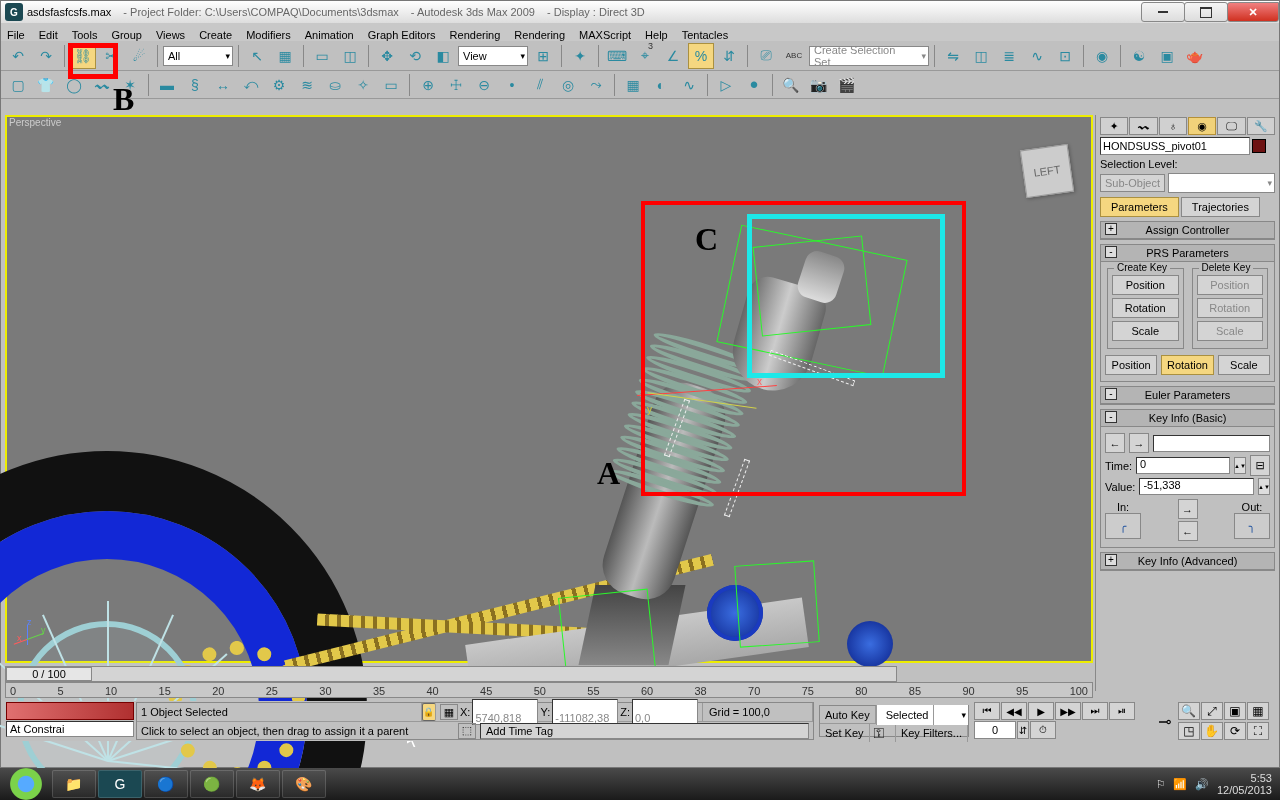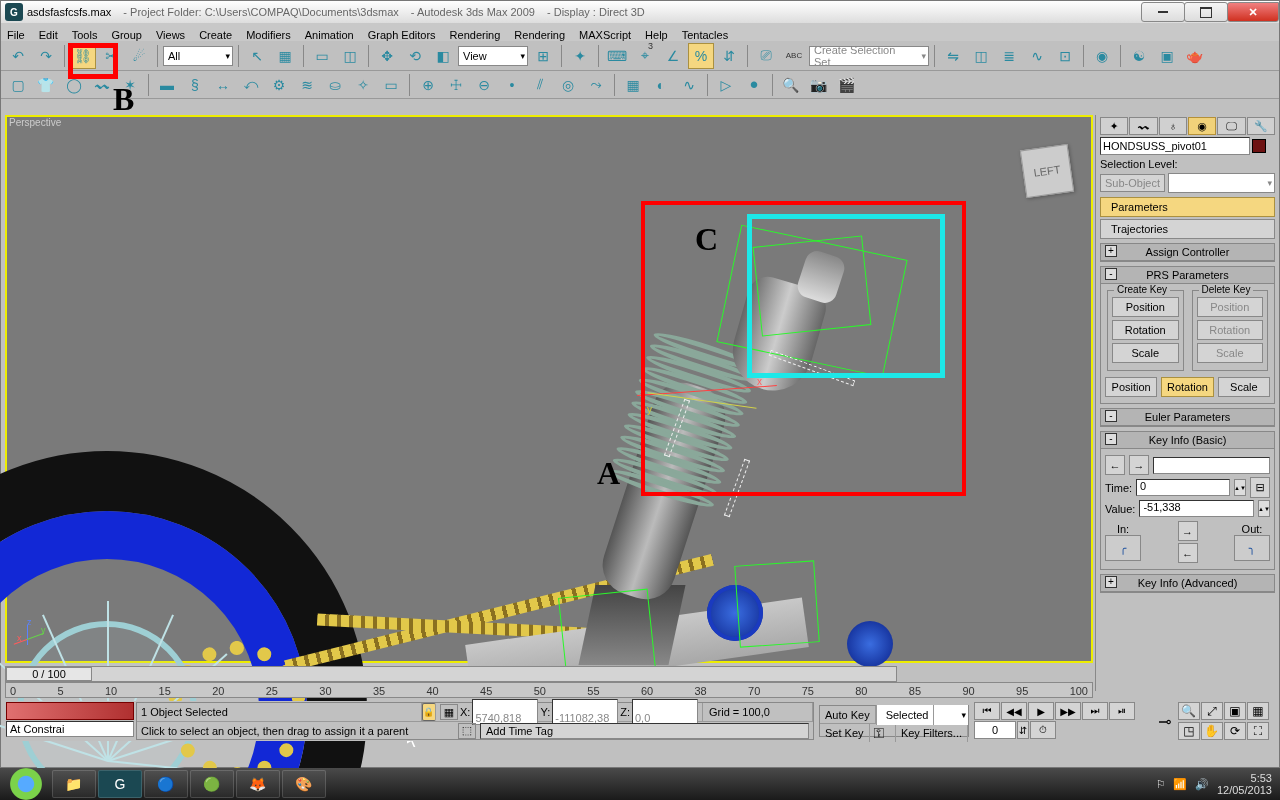--- a/index.html
+++ b/index.html
@@ -69,21 +69,21 @@
 
 .cmdpanel{position:absolute;top:114px;right:0;width:184px;height:576px;background:#c0c0c0;border-left:1px solid #888;padding:2px 4px;}
 .cp-tabs{display:flex;gap:1px;margin-bottom:2px;}
 .cp-tabs .t{flex:1;height:18px;border:1px solid #888;background:#d0d0d0;display:flex;align-items:center;justify-content:center;}
 .cp-tabs .t.on{background:#f1d27a;border-color:#b49038;}
 .sel-name{width:150px;height:18px;border:1px inset #888;background:#fff;padding:0 2px;display:flex;align-items:center;}
 .cswatch{width:14px;height:14px;background:#6e1313;display:inline-block;vertical-align:middle;margin-left:2px;border:1px solid #000;}
 .lbl{margin:3px 0;}
 .subobj{display:flex;align-items:center;gap:3px;margin-bottom:4px;}
 .subobj .dd{flex:1;color:#888;}
-.section-tabs{display:flex;gap:2px;margin:4px 0;flex-direction:column;}
+.section-tabs{display:flex;gap:2px;margin:4px 0;}
 .ybtn{padding:3px 10px;background:#f5d780;border:1px solid #aa9040;}
 .gbtn{padding:3px 10px;background:#d4d4d4;border:1px solid #888;}
 .roll{border:1px solid #888;margin-top:4px;}
 .roll-h{background:#b4b4b4;border-bottom:1px solid #888;padding:2px 4px;text-align:center;position:relative;}
 .roll-h .pm{position:absolute;left:4px;top:1px;width:12px;height:12px;border:1px solid #333;background:#ddd;display:flex;align-items:center;justify-content:center;font-size:10px;line-height:1;}
 .roll-b{padding:4px;}
 .fs{border:1px solid #888;padding:6px 4px 4px;position:relative;margin:2px;}
 .fs .lg{position:absolute;top:-7px;left:6px;background:#c0c0c0;padding:0 3px;font-size:10px;}
 .btn{display:block;width:100%;padding:3px 0;background:#d4d4d4;border:1px solid #888;margin-bottom:3px;text-align:center;}
 .btn.dis{color:#888;}

